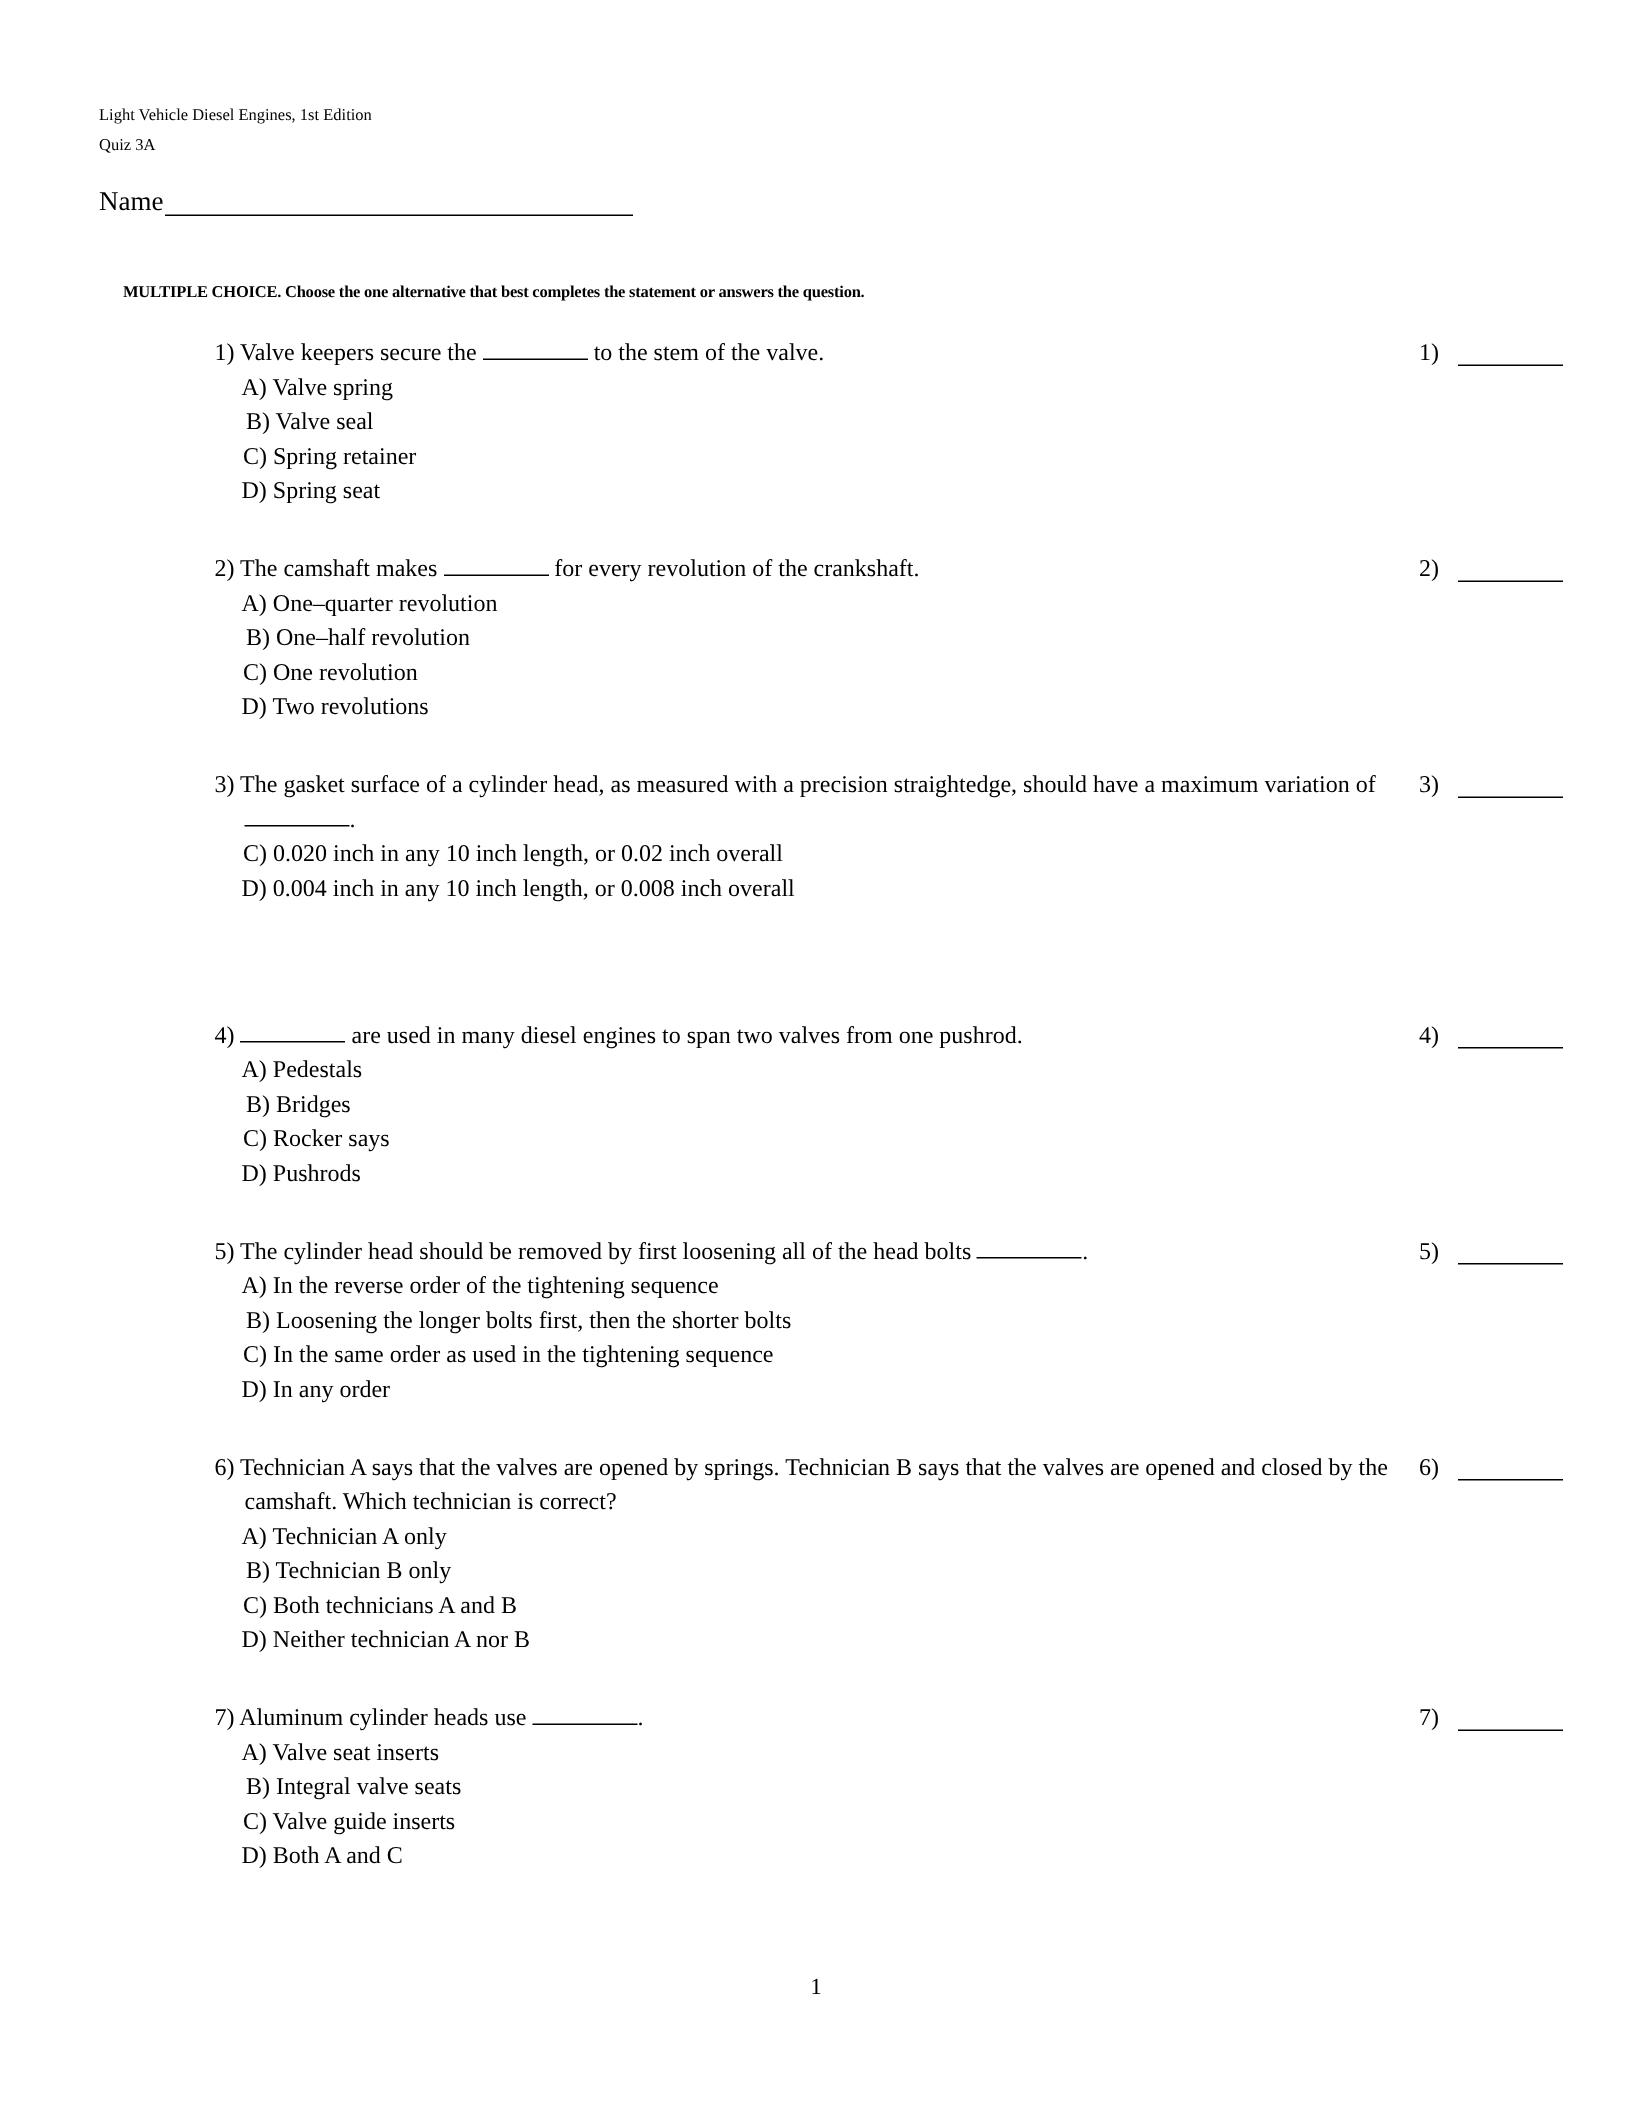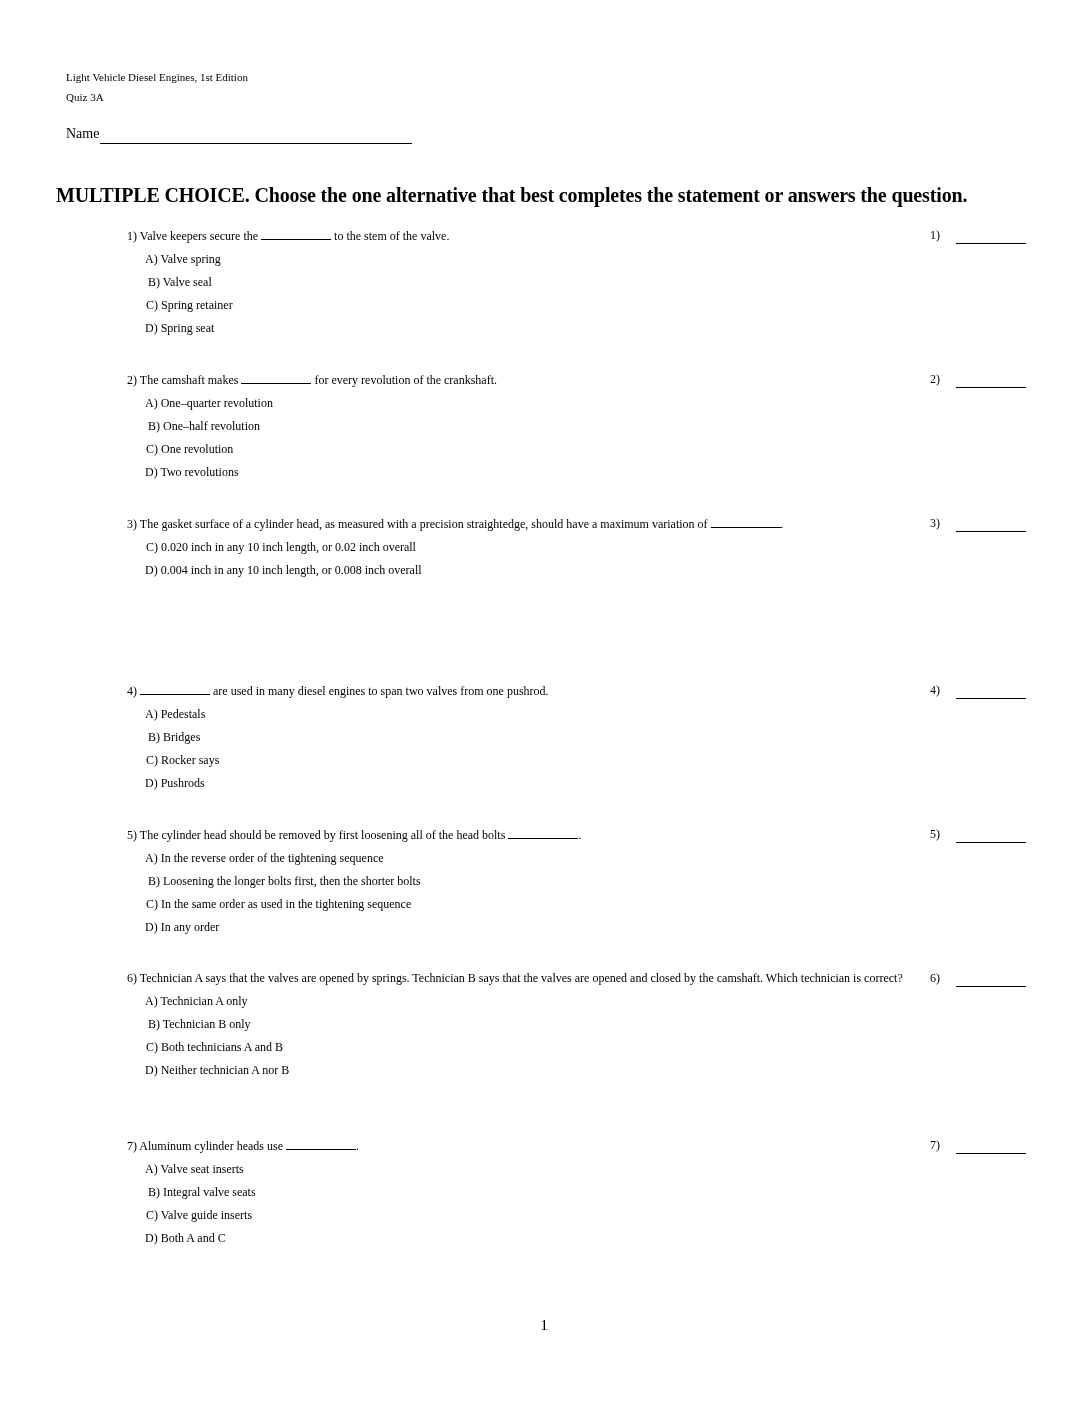--- a/index.html
+++ b/index.html
@@ -1,23 +1,23 @@
 <!DOCTYPE html>
 <html><head>
 <meta charset="utf-8">
 <style>
   html, body { margin: 0; padding: 0; background: #ffffff; }
   body { width: 1088px; height: 1408px; position: relative; overflow: hidden; color: #000; font-family: "Liberation Serif", "DejaVu Serif", serif; }
   .hdr { position: absolute; left: 66px; font-size: 11px; line-height: 20px; }
   .hdr-title { top: 67px; }
   .hdr-quiz { top: 87px; }
-  .name-row { position: absolute; left: 66px; top: 124px; font-size: 14px; line-height: 20px; display: flex; align-items: flex-end; }
+  .name-row { position: absolute; left: 66px; top: 124px; font-size: 18px; line-height: 20px; display: flex; align-items: flex-end; }
   .name-line { display: inline-block; width: 312px; border-bottom: 1px solid #000; height: 18px; margin-left: 1px; }
-  .instructions { position: absolute; left: 56px; top: 185px; font-size: 20px; line-height: 20px; font-weight: bold; letter-spacing: -0.15px; }
-  .q { position: absolute; left: 127px; width: 900px; font-size: 12px; line-height: 23px; }
+  .instructions { position: absolute; left: 82px; top: 185px; font-size: 11px; line-height: 20px; font-weight: bold; letter-spacing: -0.15px; }
+  .q { position: absolute; left: 143px; width: 900px; font-size: 16px; line-height: 23px; }
   .q-stem { position: relative; width: 775px; }
   .q-stem.hang { padding-left: 20px; text-indent: -20px; }
   .opts { margin-left: 18px; }
   .opt { display: block; white-space: nowrap; }
   .opt.b { padding-left: 3px; }
   .opt.c { padding-left: 1px; }
   .ans { position: absolute; left: 803px; top: 0; width: 100px; height: 23px; }
   .ans-num { position: absolute; left: 0; top: 0; }
   .ans-line { position: absolute; left: 26px; top: 19px; width: 70px; border-bottom: 1.5px solid #000; }
   .blank { display: inline-block; width: 70px; border-bottom: 1px solid #000; height: 15px; vertical-align: baseline; }

